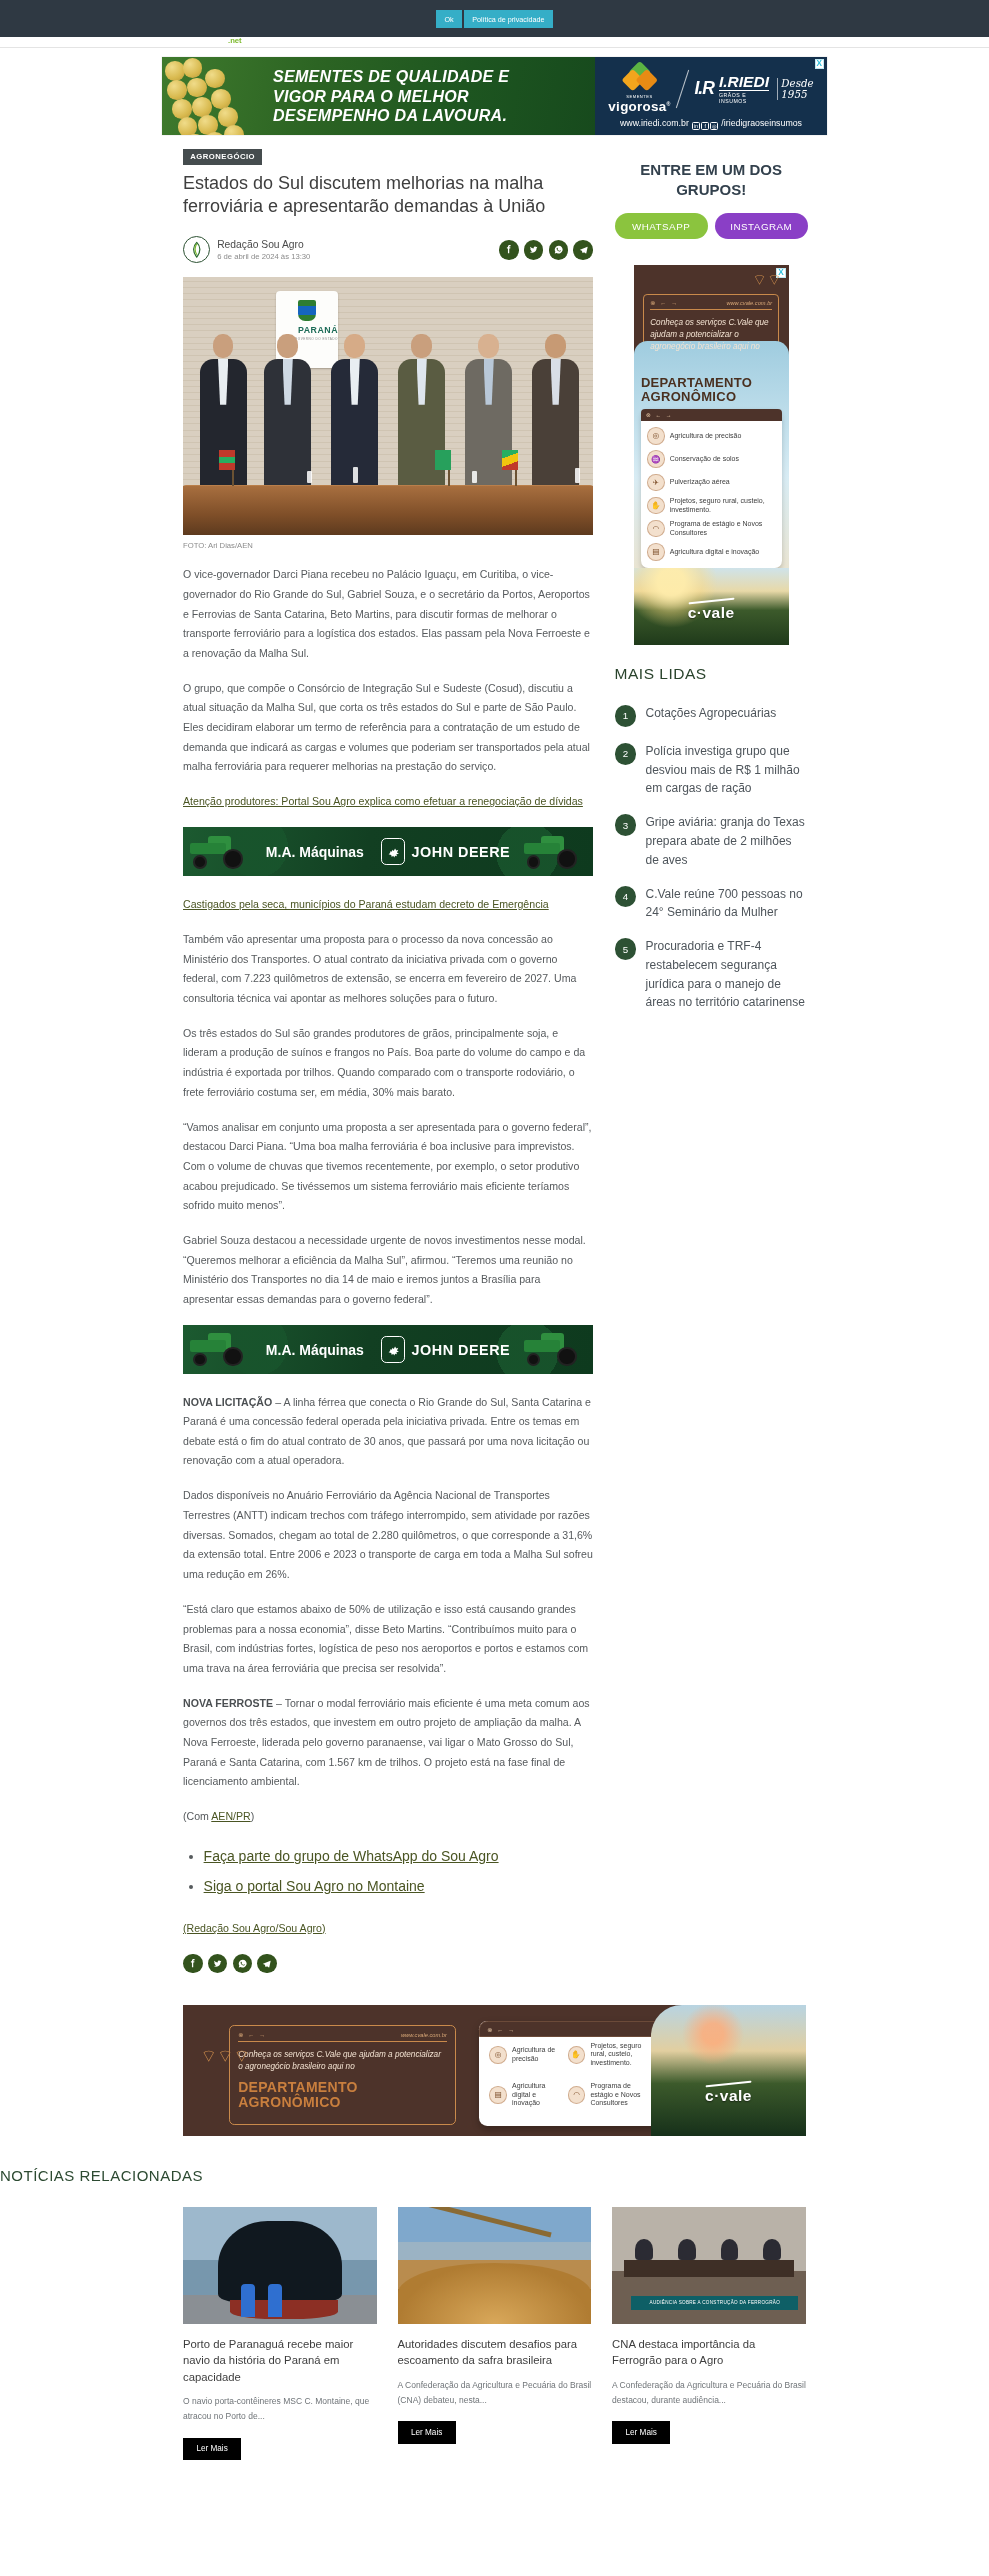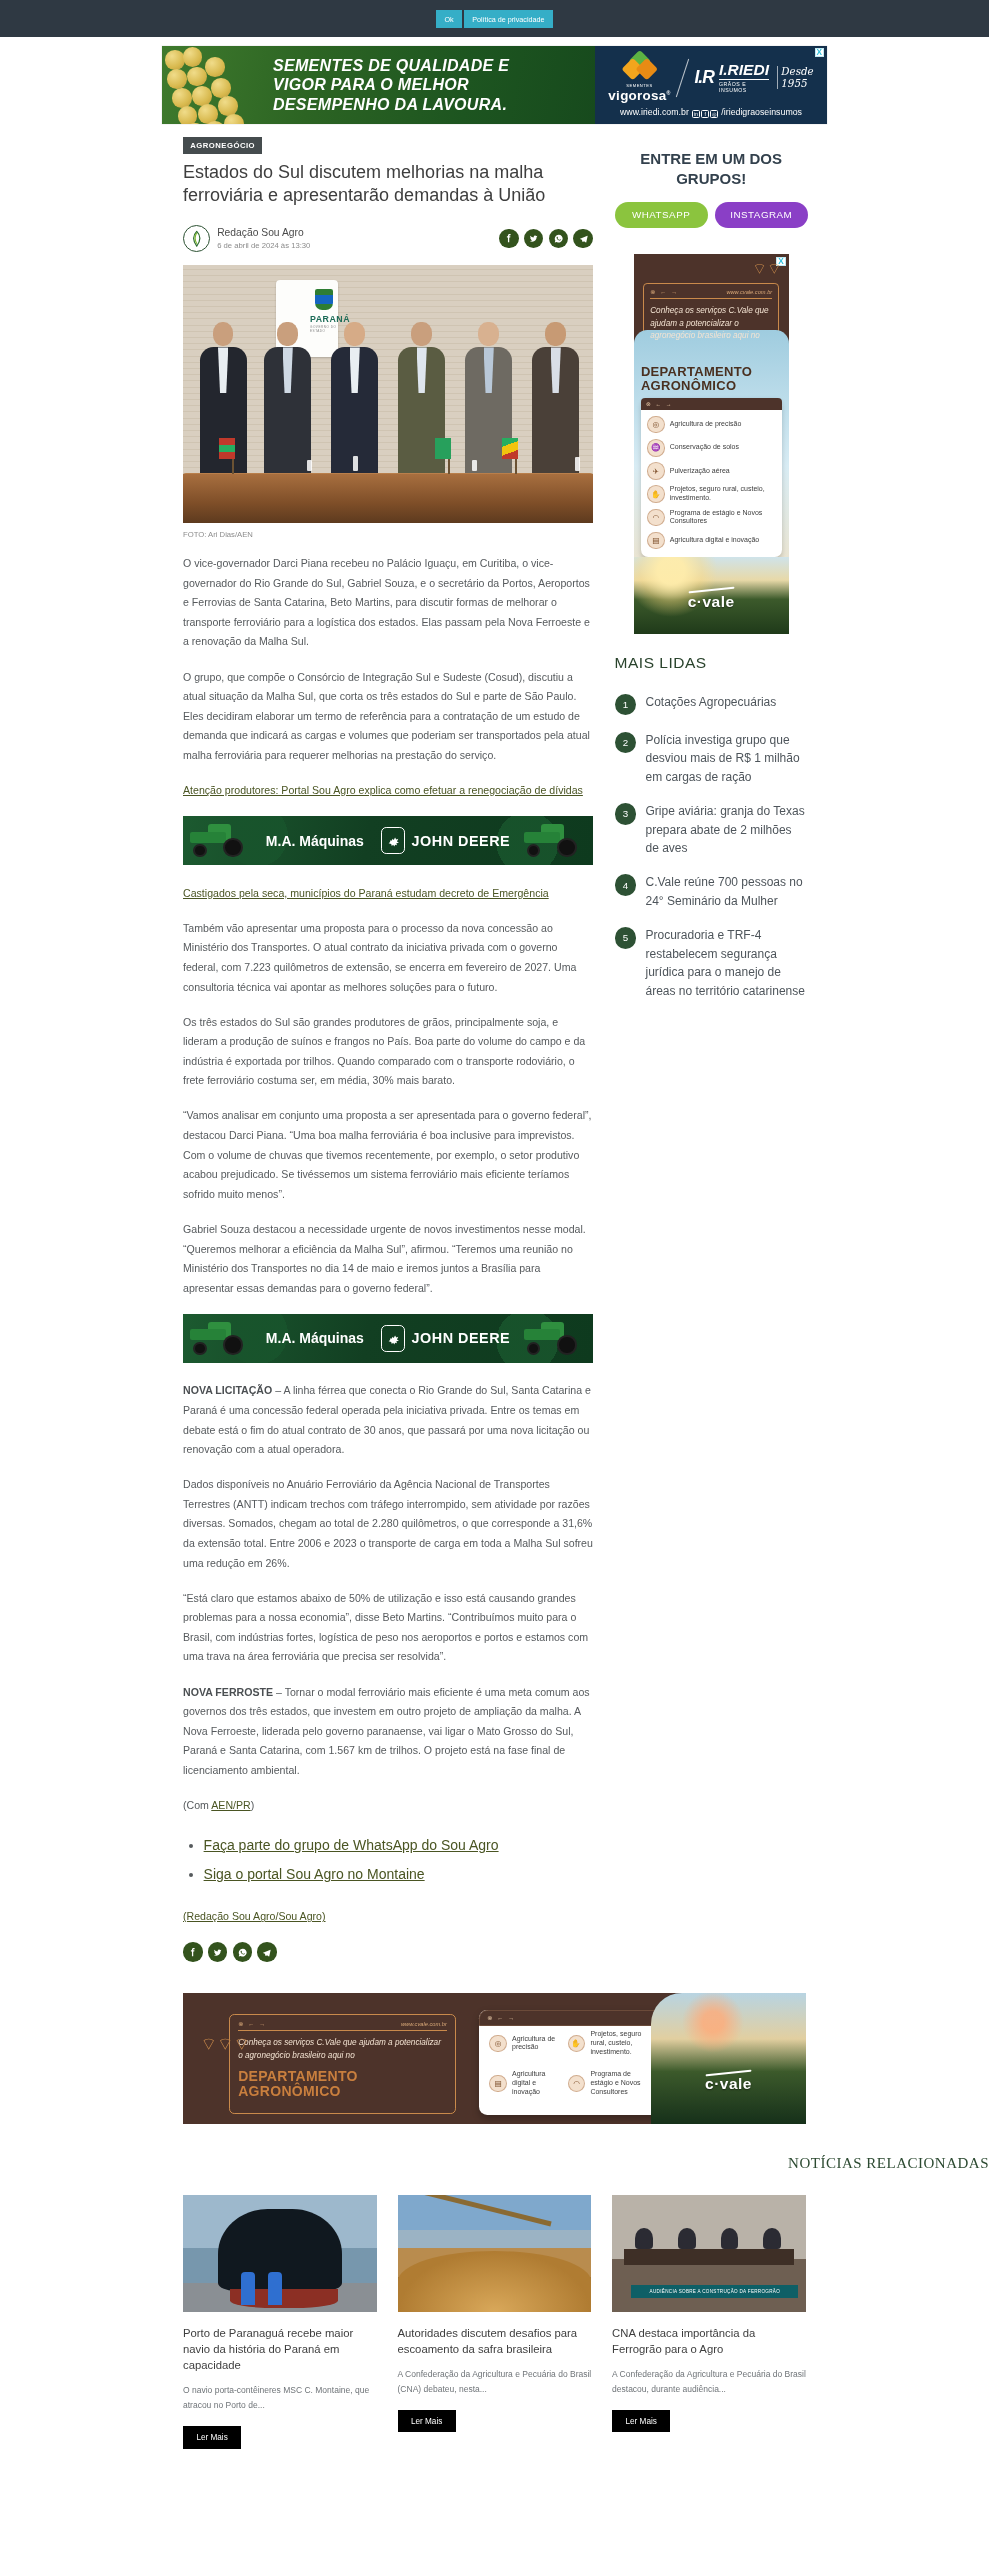--- a/index.html
+++ b/index.html
@@ -54,21 +54,21 @@
   .avatar { width:27px; height:27px; border-radius:50%; border:1px solid #2c5132; display:flex; align-items:center; justify-content:center; margin-right:7.2px; background:#fff; }
   .author-meta .name { color:#4a4a4a; font-size:10.3px; margin-bottom:2.1px; }
   .author-meta .date { color:#8b8b8b; font-size:7.7px; }
   .share-row { margin-left:auto; display:flex; gap:5.2px; }
   .share-ic { width:19.6px; height:19.6px; border-radius:50%; background:#33531d; display:flex; align-items:center; justify-content:center; cursor:pointer; }
   .share-ic svg { width:9.3px; height:9.3px; fill:#fff; }
 
   
   .photo { width:410px; height:258px; position:relative; overflow:hidden;
     background:repeating-linear-gradient(0deg,#d9cfc0 0 5.2px,#cfc4b2 5.2px 6.2px); }
-  .sign { position:absolute; left:93px; top:14.4px; width:62px; height:77px; background:#fdfdfb; border-radius:4.1px; box-shadow:0 1px 2.1px rgba(0,0,0,.2); text-align:left; padding-top:9.3px;padding-left:34px; }
+  .sign { position:absolute; left:93px; top:14.4px; width:62px; height:77px; background:#fdfdfb; border-radius:4.1px; box-shadow:0 1px 2.1px rgba(0,0,0,.2); text-align:right; padding-top:9.3px; }
   .sign .shield { width:17.5px; height:20.6px; margin:0 auto 4.1px; background:linear-gradient(#2e7d32 30%, #1565c0 30% 70%, #2e7d32 70%); border-radius:2.1px 2.1px 7.2px 7.2px; }
   .sign .sign-name { color:#1c6b57; font-weight:bold; font-size:8.8px; letter-spacing:0.5px; }
   .sign .sign-sub { color:#888; font-size:3.1px; letter-spacing:0.5px; margin-top:1.5px; }
   .person { position:absolute; bottom:46px; width:49px; height:155px; }
   .person .head { width:20.6px; height:24px; border-radius:45%; background:#c99f7d; margin:0 auto 1px; }
   .person .body { width:47px; height:129px; border-radius:13.4px 13.4px 0 0; margin:0 auto; position:relative; }
   .person .shirt { position:absolute; left:18.5px; top:0; width:10.3px; height:46px; background:#e9eef2; clip-path:polygon(0 0,100% 0,80% 100%,20% 100%); }
   .table { position:absolute; left:0; right:0; bottom:0; height:49px; background:linear-gradient(#a86f3f,#7e4e28 60%,#5d3a1e); }
   .table-edge { position:absolute; left:0; right:0; bottom:44px; height:6.2px; background:#b97f4b; border-radius:3.1px 3.1px 0 0; }
   .flag { position:absolute; bottom:49px; width:28px; height:36px; }
@@ -145,21 +145,21 @@
   .cvb-left .cv-dept { color:#c97f3e; font-size:14px; }
   .cvb-panel { position:absolute; left:296px; top:16.5px; width:263px; background:#fff; border-radius:8.2px; padding:20.6px 10.3px 12.4px; box-shadow:0 3.1px 7.2px rgba(0,0,0,.25); }
   .cvb-panel-chrome { position:absolute; left:0; right:0; top:0; background:#4d332a; border-radius:8.2px 8.2px 0 0; color:#e8c9a8; padding:3.6px 7.2px; font-size:6.2px; letter-spacing:1.5px; border:0.5px solid #6b4a39; }
   .cvb-grid { display:grid; grid-template-columns:1fr 1.2fr 1fr; gap:8.2px 7.2px; }
   .cvb-right { position:absolute; right:0; top:0; bottom:0; width:155px; border-radius:31px 0 0 0; background:
       radial-gradient(circle at 40% 22%, rgba(255,170,120,.8) 0 10.3px, transparent 31px),
       linear-gradient(#b8d4e2 0%, #e2cfa0 35%, #3c5a2b 60%, #16301a 100%); }
   .cvb-right .cvale-logo { bottom:31px; }
 
   
-  .related-title { text-align:right; color:#2c4a31; font-size:15px; font-weight:500; letter-spacing:0.5px; margin:15.5px 0 23px;font-family:Liberation Serif, serif; }
+  .related-title { text-align:left; color:#2c4a31; font-size:15px; font-weight:500; letter-spacing:0.5px; margin:15.5px 0 23px; }
   .cards { display:flex; gap:20.6px; width:623px; margin:0 auto; }
   .card { flex:1; }
   .card-img { height:117px; margin-bottom:12.4px; position:relative; overflow:hidden; }
   .img-ship { background:linear-gradient(#9db8cc 0 45%, #7797ad 45% 75%, #8a8f94 75%); }
   .img-ship .hull { position:absolute; left:18%; top:12%; width:64%; height:70%; background:#10181f; border-radius:40% 40% 14% 14%/55% 55% 10% 10%; }
   .img-ship .keel { position:absolute; left:24%; bottom:4%; width:56%; height:16%; background:#8c2f24; border-radius:0 0 40% 40%; }
   .img-ship .wk1,.img-ship .wk2 { position:absolute; bottom:6%; width:13.4px; height:33px; background:#2f6fd0; border-radius:4.1px 4.1px 0 0; }
   .img-ship .wk1{ left:30%; } .img-ship .wk2{ left:44%; }
   .img-grain { background:linear-gradient(#7fa8cc 0 30%, #9bb3c4 30% 45%, #b98c4e 45% 70%, #a3742f 70%); }
   .img-grain .crane { position:absolute; left:10%; top:8%; width:70%; height:5.2px; background:#8a6a33; transform:rotate(14deg); }
@@ -178,20 +178,23 @@
 
 <div class="page">
 
   <div class="cookie-bar">
     <div class="cookie-btns">
       <button class="cookie-btn">Ok</button>
       <button class="cookie-btn">Política de privacidade</button>
     </div>
   </div>
 
+  <div class="header-sliver">
+    <span class="net">.net</span>
+  </div>
 
   <div class="top-ad">
     <div class="ad-left">
       <div>
         <span class="bean" style="left:3.1px;top:4.1px"></span>
           <span class="bean" style="left:20.6px;top:1px"></span>
         <span class="bean" style="left:5.2px;top:23px"></span>
           <span class="bean" style="left:25px;top:20.6px"></span>
         <span class="bean" style="left:43px;top:11.3px"></span>
           <span class="bean" style="left:10.3px;top:42px"></span>

